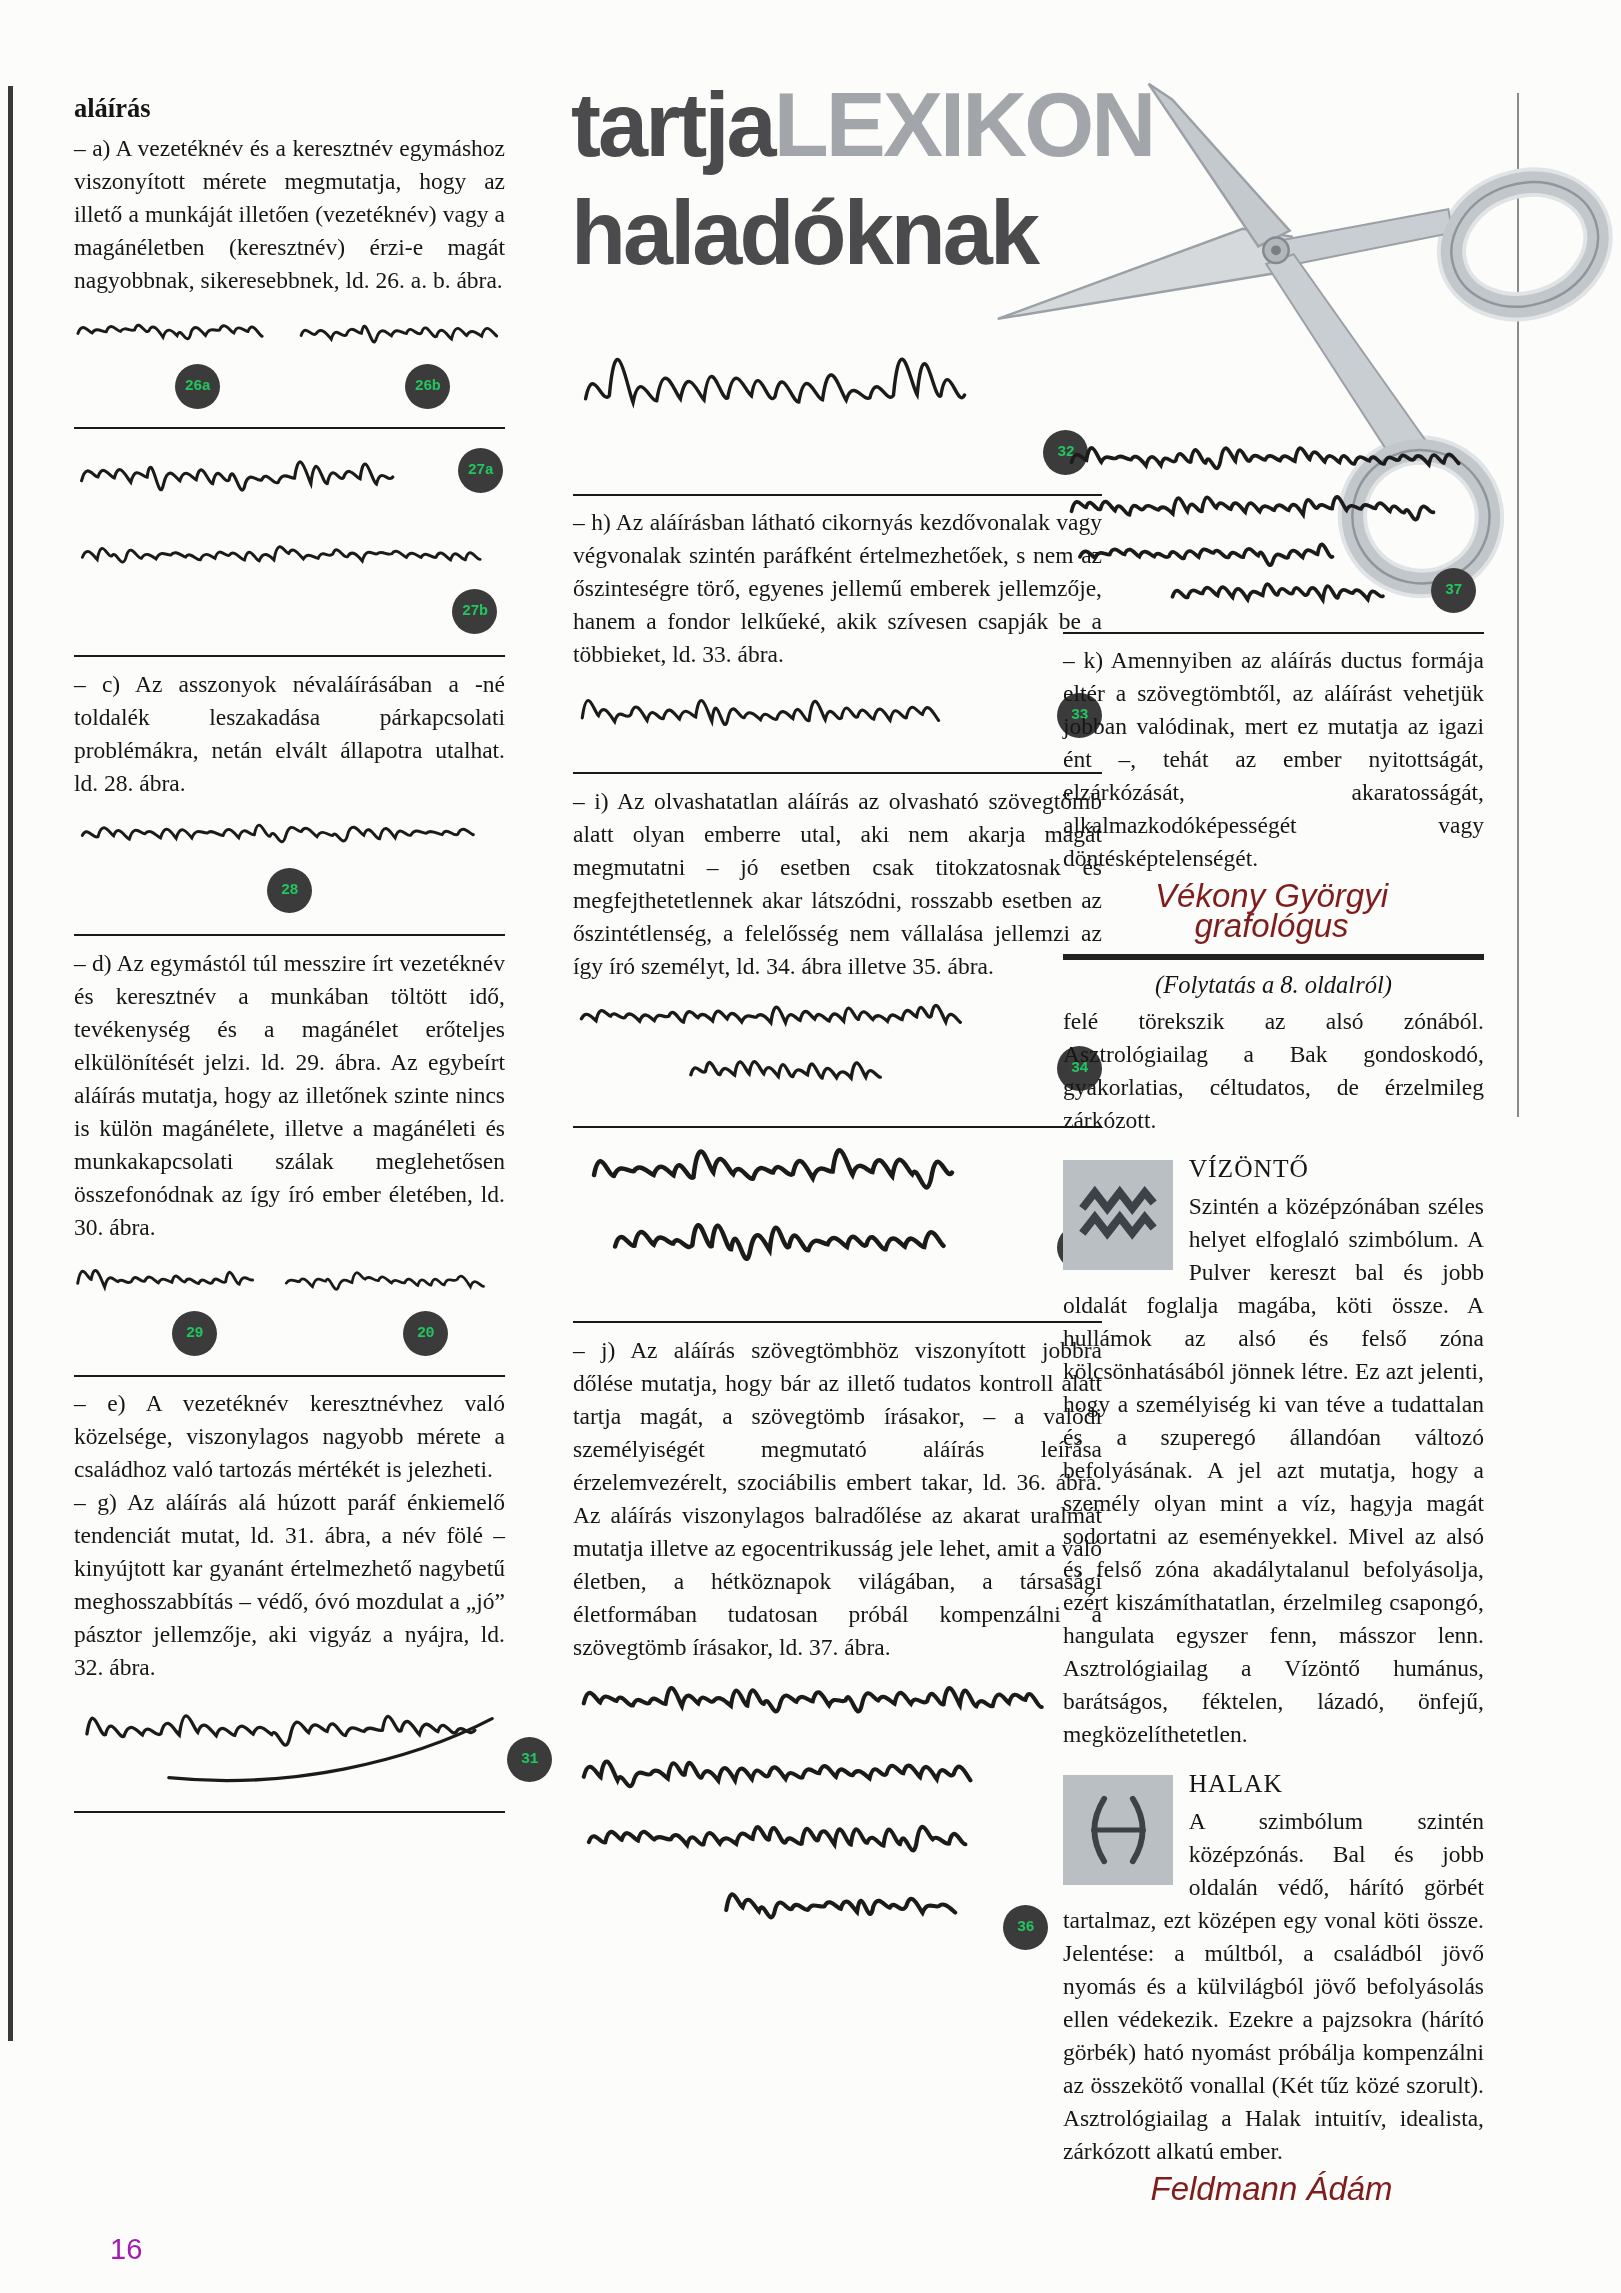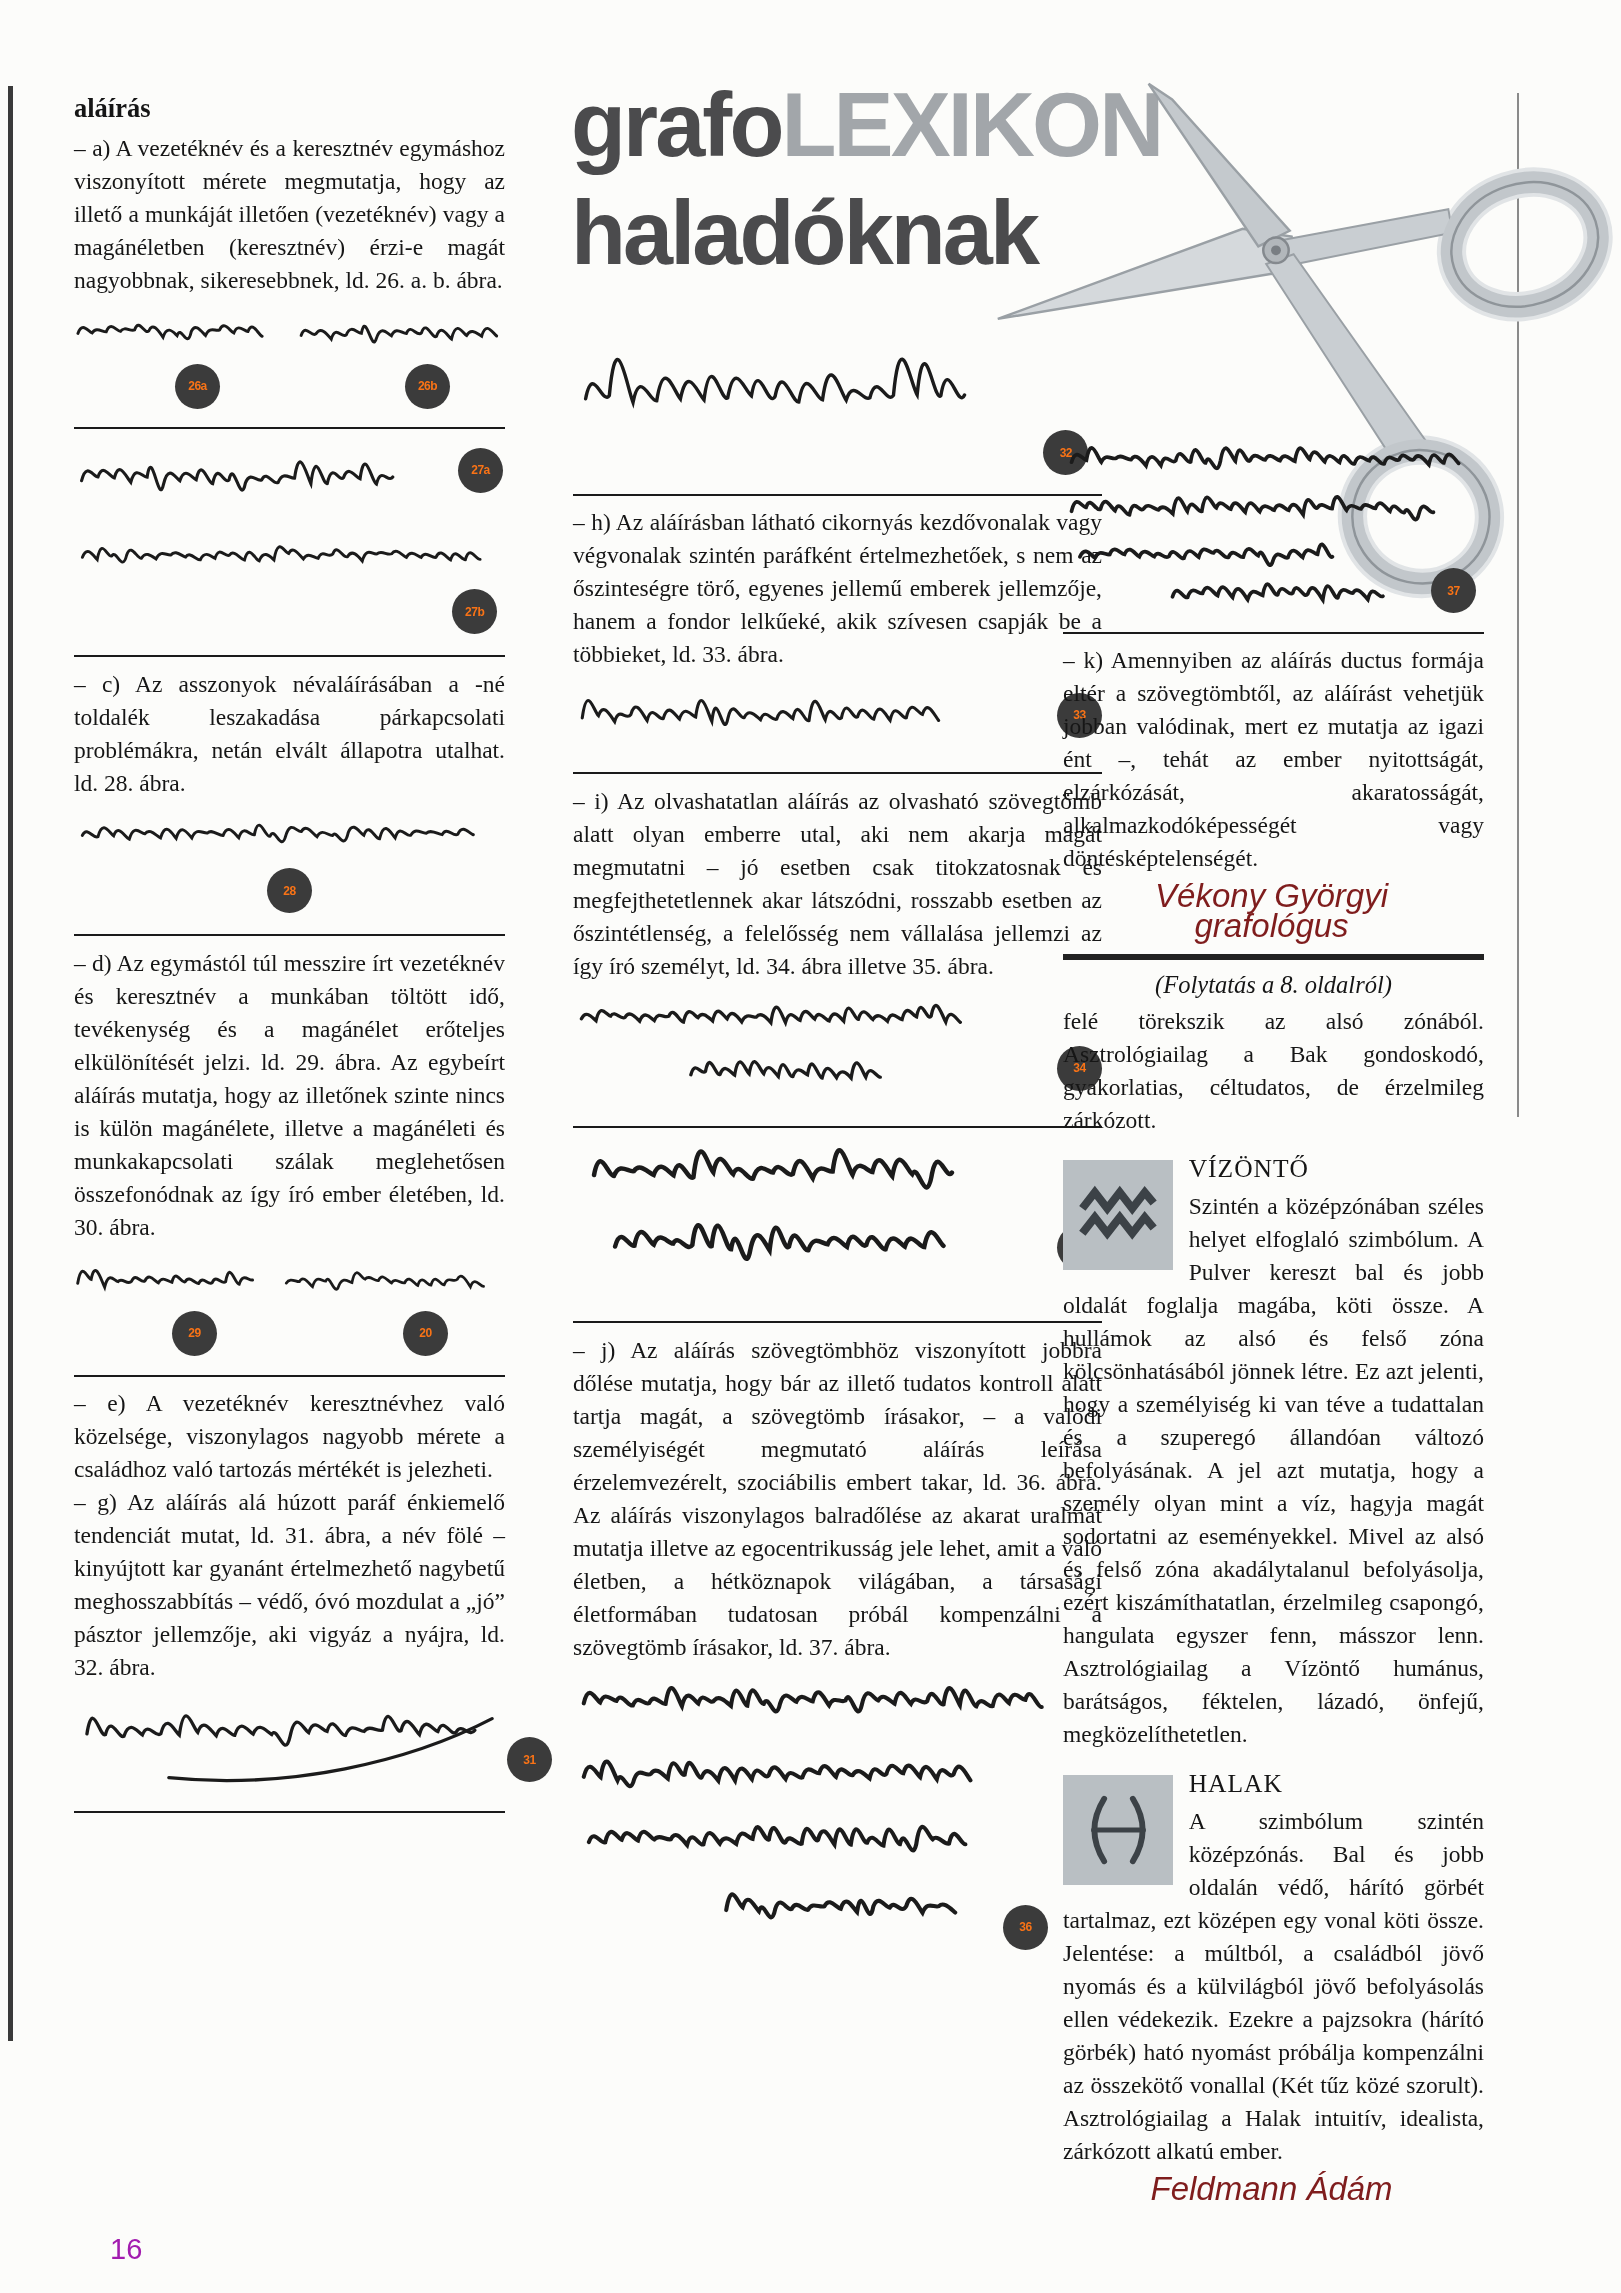--- a/index.html
+++ b/index.html
@@ -21,23 +21,23 @@
   .col2{left:573px;top:304px;width:529px;}
   .col3{left:1063px;top:429px;width:421px;}
   h2.sec{font-size:26.5px;font-weight:bold;margin:0 0 7.8px 0;}
   p.body{font-size:23.5px;line-height:33px;text-align:justify;margin:0;}
   .rule{border-top:2.9px solid #1a1a1a;margin:12.7px 0 10.8px 0;}
   .rule.thick{border-top:6.9px solid #222;}
   
   .fig{position:relative;margin:3.9px 0;}
   .sig{display:block;}
   .sig path{fill:none;}
-  .badge{position:absolute;width:45px;height:45px;border-radius:50%;background:#3b3b3b;color:#f97316;
+  .badge{position:absolute;width:45px;height:45px;border-radius:50%;background:#3b3b3b;color:#22c55e;
           display:flex;align-items:center;justify-content:center;
-          font-family:Liberation Sans, sans-serif;font-weight:bold;font-size:12px;letter-spacing:-0.5px;}
+          font-family:Liberation Mono, monospace;font-weight:bold;font-size:15px;letter-spacing:-0.5px;}
   .f26{height:114px;} .f26 .s1{position:absolute;left:0;top:0;} .f26 .s2{position:absolute;left:223px;top:2px;}
   .f26 .b1{left:101px;top:63px;} .f26 .b2{left:331px;top:63px;}
   .f27a{height:82px;} .f27a .b1{right:2px;top:7.8px;}
   .f27b{height:116px;} .f27b .b1{right:7.8px;top:63px;}
   .f28{height:118px;} .f28 .b1{left:50%;margin-left:-22.5px;top:65px;}
   .f2930{height:114px;} .f2930 .s1{position:absolute;left:0;top:3.9px;} .f2930 .s2{position:absolute;left:208px;top:5.9px;}
   .f2930 .b1{left:98px;top:63px;} .f2930 .b2{left:329px;top:63px;}
   .f31{height:110px;} .f31 .b1{right:-47px;top:49px;}
   .f32{height:173px;} .f32 .b1{right:13.7px;bottom:5.9px;}
   .f33{height:84px;} .f33 .b1{right:0;top:17.6px;}
@@ -59,21 +59,21 @@
 </style>
 </head>
 <body>
 
 <div class="page">
 
   <div class="edge-l"></div>
   <div class="edge-r"></div>
 
   <div class="masthead">
-    <div><span class="mh-dark">grafo</span><span class="mh-light">LEXIKON</span></div>
+    <div><span class="mh-dark">tartja</span><span class="mh-light">LEXIKON</span></div>
     <div class="mh-dark">haladóknak</div>
   </div>
 
   <svg class="scissors" viewBox="0 0 650 585">
     <ellipse cx="556" cy="222" rx="76" ry="62" fill="none" stroke="#e1e4e6" stroke-width="30" transform="rotate(-18 556 222)"></ellipse>
     <ellipse cx="450" cy="500" rx="70" ry="68" fill="none" stroke="#e1e4e6" stroke-width="30" transform="rotate(12 450 500)"></ellipse>
     <path d="M18 298 L268 206 L318 214 L322 236 L298 252 Z" fill="#d5d9dc" stroke="#9aa0a5" stroke-width="2.5"></path>
     <path d="M172 58 L196 74 L316 208 L284 224 Z" fill="#c4c9cd" stroke="#9aa0a5" stroke-width="2.5"></path>
     <path d="M306 218 L478 186 L482 210 L312 244 Z" fill="#c9ced2" stroke="#9aa0a5" stroke-width="2"></path>
     <path d="M292 242 L320 232 L456 424 L424 446 Z" fill="#c9ced2" stroke="#9aa0a5" stroke-width="2"></path>

